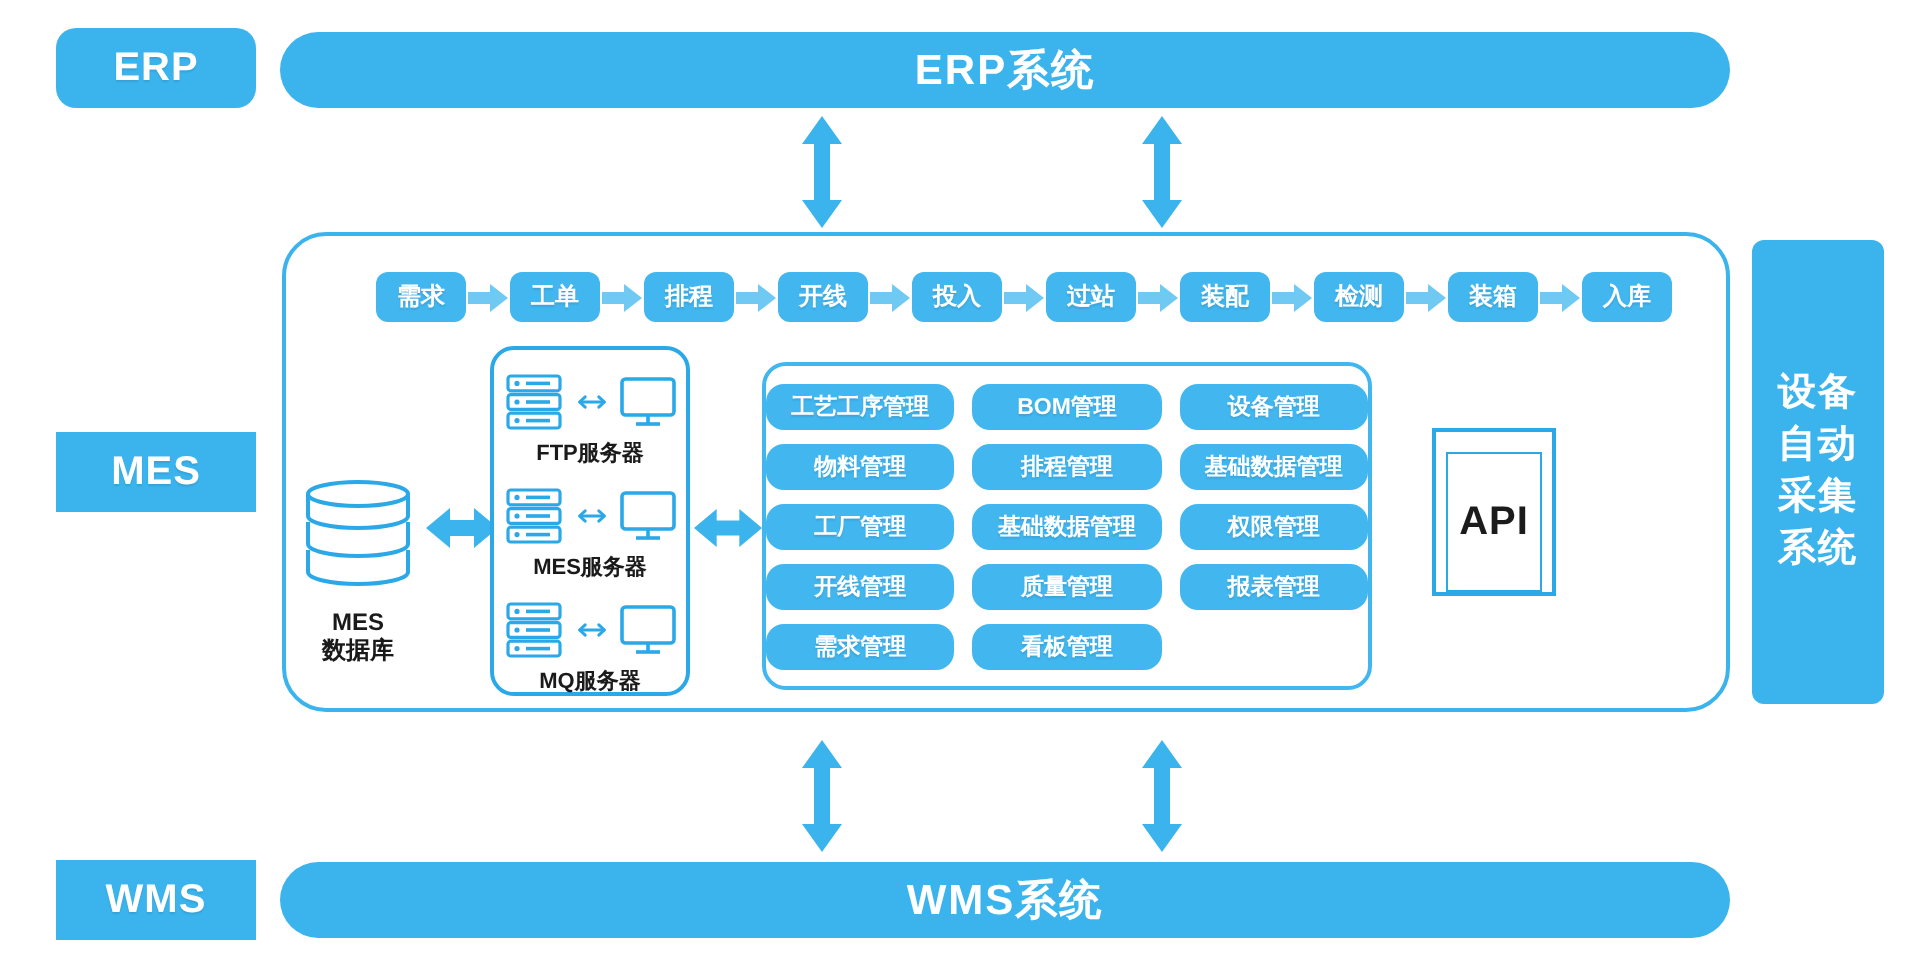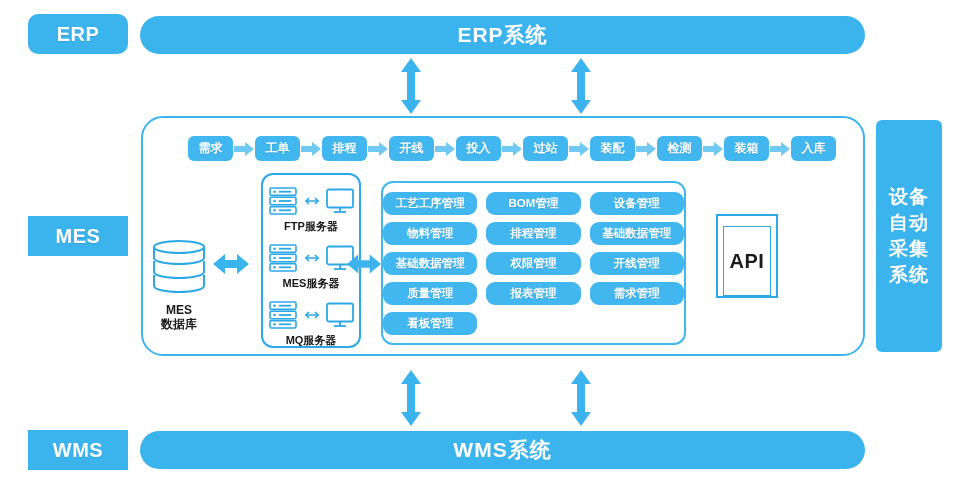--- a/index.html
+++ b/index.html
@@ -258,21 +258,21 @@
       <div>数据库</div>
     </div>
   </div>
 
   <div class="hbiarrow" style="left:213px;top:253px;">
     <svg width="36" height="22" viewBox="0 0 36 22" aria-hidden="true">
       <polygon points="0,11 12,1 12,7 24,7 24,1 36,11 24,21 24,15 12,15 12,21" fill="#3BB4EE"></polygon>
     </svg>
   </div>
 
-  <div class="servers-panel" style="left:261px;top:173px;width:100px;height:175px;">
+  <div class="servers-panel" style="left:245px;top:173px;width:100px;height:175px;">
 
     <div class="server-row" style="top:9px;">
       <div class="icons">
         <svg width="32" height="32" viewBox="0 0 32 32" aria-hidden="true">
           <g fill="none" stroke="#2AA8E8" stroke-width="1.6">
             <rect x="3" y="3" width="26" height="7.4" rx="1.4"></rect>
             <rect x="3" y="12.3" width="26" height="7.4" rx="1.4"></rect>
             <rect x="3" y="21.6" width="26" height="7.4" rx="1.4"></rect>
           </g>
           <g fill="#2AA8E8">
@@ -380,20 +380,21 @@
   </div>
 
   <div class="modules-panel" style="left:381px;top:181px;width:305px;height:164px;">
     <div class="modules-grid">
       <div class="module-chip">工艺工序管理</div>
       <div class="module-chip">BOM管理</div>
       <div class="module-chip">设备管理</div>
       <div class="module-chip">物料管理</div>
       <div class="module-chip">排程管理</div>
       <div class="module-chip">基础数据管理</div>
+      <div class="module-chip">工厂管理</div>
       <div class="module-chip">基础数据管理</div>
       <div class="module-chip">权限管理</div>
       <div class="module-chip">开线管理</div>
       <div class="module-chip">质量管理</div>
       <div class="module-chip">报表管理</div>
       <div class="module-chip">需求管理</div>
       <div class="module-chip">看板管理</div>
     </div>
   </div>
 

